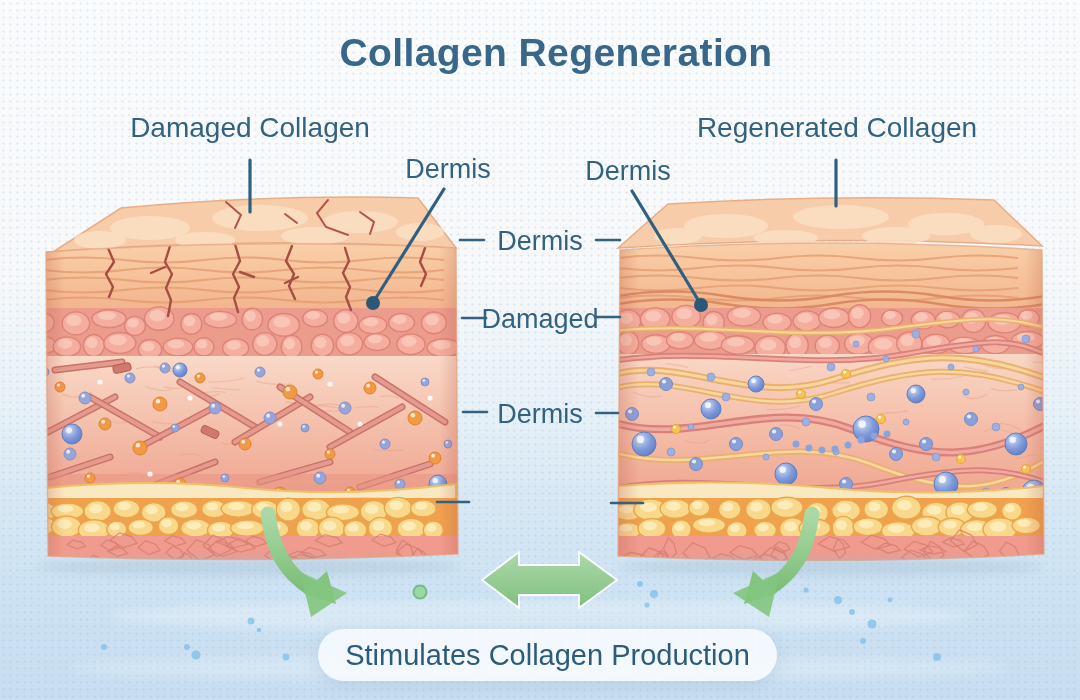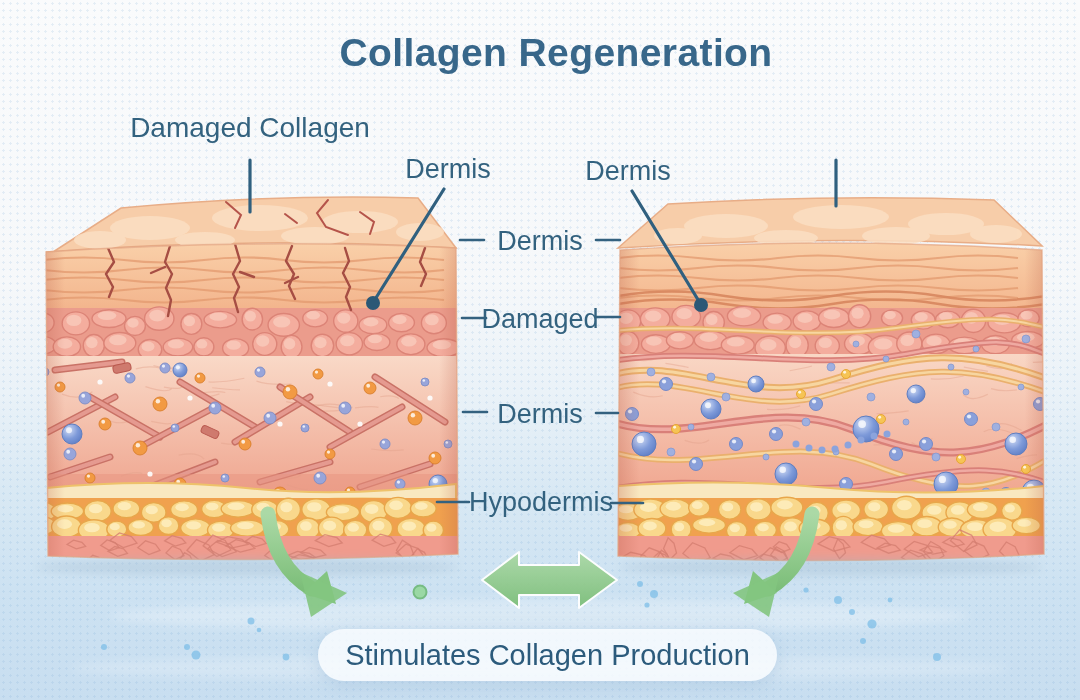--- a/index.html
+++ b/index.html
@@ -807,23 +807,23 @@
         <circle cx="863" cy="641" r="3"></circle>
       <circle cx="104" cy="647" r="3"></circle>
         <circle cx="937" cy="657" r="4"></circle>
         <circle cx="806" cy="590" r="2.6"></circle>
         <circle cx="890" cy="600" r="2.4"></circle>
     </g>
   </svg>
 
   <div class="txt hdr" style="left:250px">Damaged Collagen</div>
   <div class="txt title">Collagen Regeneration</div>
+  <div class="txt hdr" style="left:837px">Regenerated Collagen</div>
   <div class="txt annot" style="left:448px;top:154px">Dermis</div>
   <div class="txt annot" style="left:628px;top:156px">Dermis</div>
   <div class="txt row" style="left:540px;top:226px">Dermis</div>
   <div class="txt row" style="left:540px;top:304px">Damaged</div>
   <div class="txt row" style="left:540px;top:399px">Dermis</div>
-  <div class="txt row" style="left:541px;top:487px">Hypodermis</div>
 
   <div class="pill">
     <span>Stimulates Collagen Production</span>
   </div>
 </div>
 
 </body></html>

